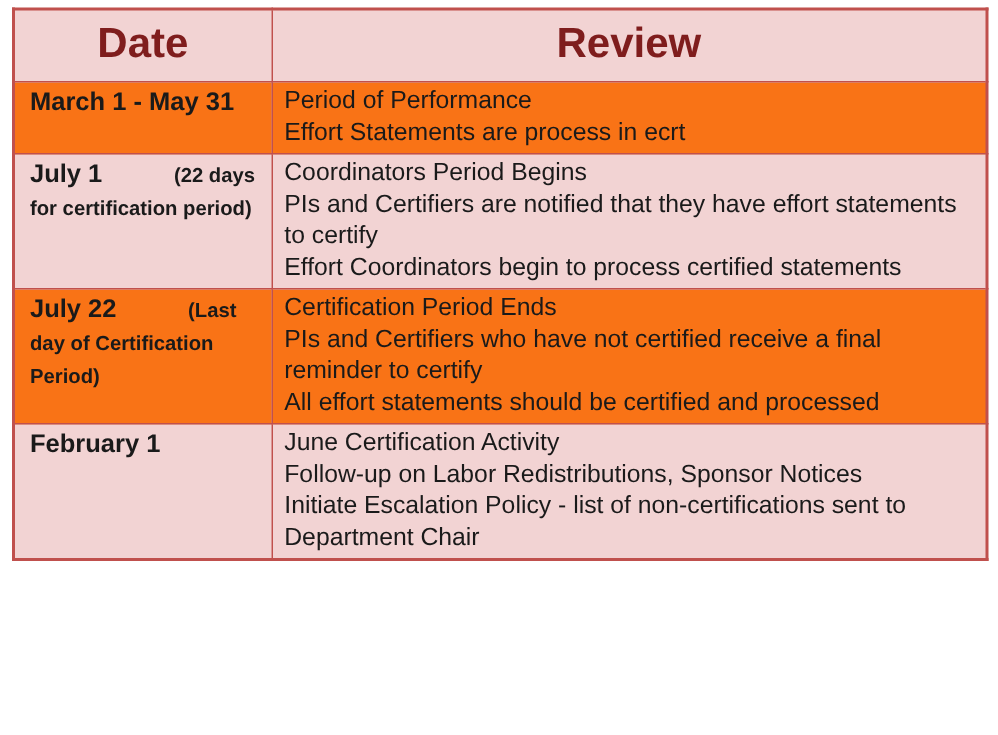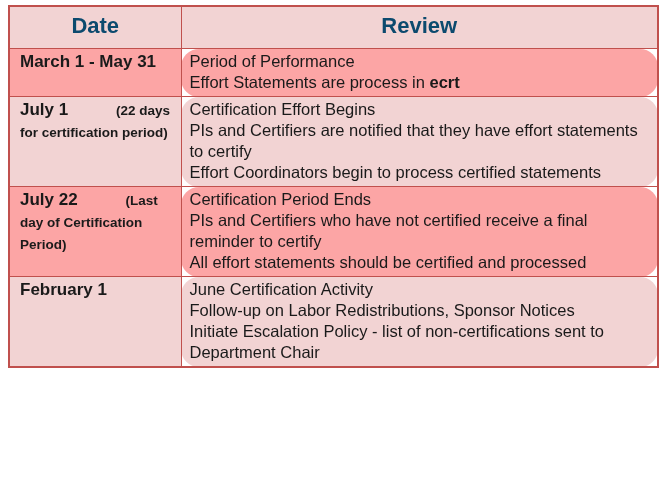--- a/index.html
+++ b/index.html
@@ -22,45 +22,44 @@
   .schedule-table col.date-col   { width: 172px; }
   .schedule-table col.action-col { width: 477px; }
   .schedule-table th,
   .schedule-table td {
     border: 1px solid var(--border-color, #c0504d);
     vertical-align: top;
     padding: 2px 8px 3px 8px;
   }
   .schedule-table thead th {
     background: var(--header-bg, #f2d3d3);
-    font-size: 22px;
+    font-size: 28px;
     font-weight: bold;
     padding: 6px 4px 9px 4px;
-    color: #0c4a6e;
+    color: #7f1d1d;
   }
-  .schedule-table tbody tr       { background: #fca5a5; }
+  .schedule-table tbody tr       { background: #f97316; }
   .schedule-table tbody tr:nth-child(even) { background: var(--band-pink, #f2d3d3); }
   td.date-cell {
     font-weight: bold;
     font-size: 17px;
     line-height: 21px;
     padding-left: 10px;
   }
   td.date-cell .date-note {
     font-size: 13.5px;
     font-weight: bold;
     margin-left: 44px;
   }
   td.action-cell {
     font-size: 16.5px;
     line-height: 21px;
-    border-radius: 18px;
   }
   td.action-cell .line { min-height: 21px; }
-  td.action-cell .seg-bold { font-weight: bold; }
+  td.action-cell .seg-bold { font-weight: normal; }
   td.action-cell .seg-sup {
     vertical-align: super;
     font-size: 10.5px;
     line-height: 0;
   }
 </style>
 </head>
 <body style="color: rgb(26, 26, 26);">
 
 <table class="schedule-table">
@@ -78,21 +77,21 @@
       <tr>
         <td class="date-cell"><span>March 1 - May 31</span></td>
         <td class="action-cell">
           <div class="line"><span>Period of Performance</span></div>
           <div class="line"><span>Effort Statements are process in </span><span class="seg-bold">ecrt</span></div>
         </td>
       </tr>
       <tr>
         <td class="date-cell"><span>July 1</span><span class="date-note"> (22 days for certification period)</span></td>
         <td class="action-cell">
-          <div class="line"><span>Certification Effort Begins</span></div>
+          <div class="line"><span>Coordinators Period Begins</span></div>
           <div class="line"><span>PIs and Certifiers are notified that they have effort statements to certify</span></div>
           <div class="line"><span>Effort Coordinators begin to process certified statements</span></div>
         </td>
       </tr>
       <tr>
         <td class="date-cell"><span>July 22</span><span class="date-note"> (Last day of Certification Period)</span></td>
         <td class="action-cell">
           <div class="line"><span>Certification Period Ends</span></div>
           <div class="line"><span>PIs and Certifiers who have not certified receive a final reminder to certify</span></div>
           <div class="line"><span>All effort statements should be certified and processed</span></div>

